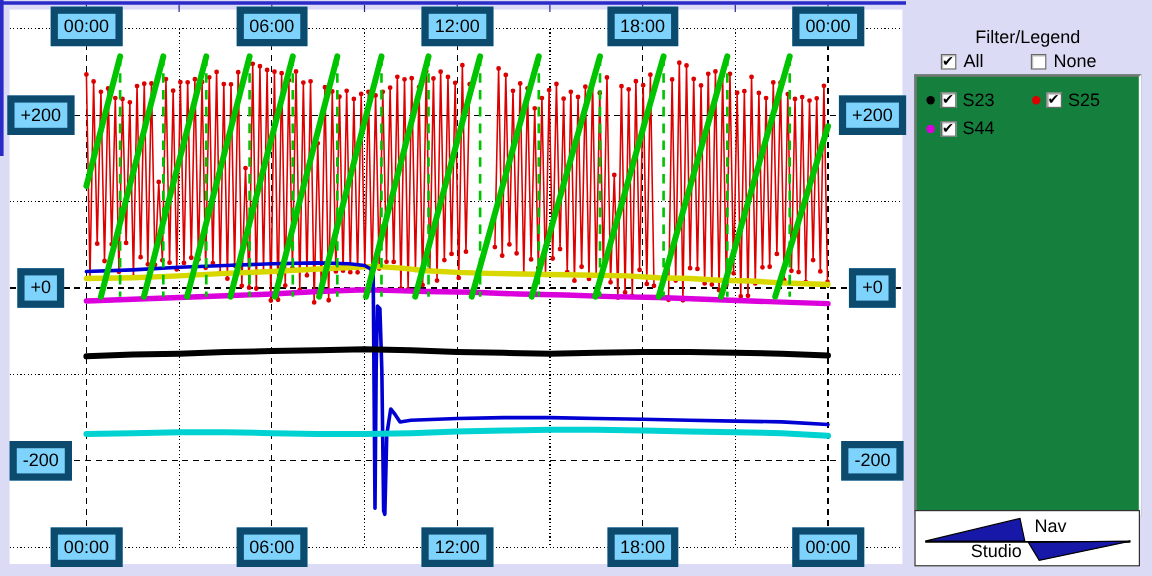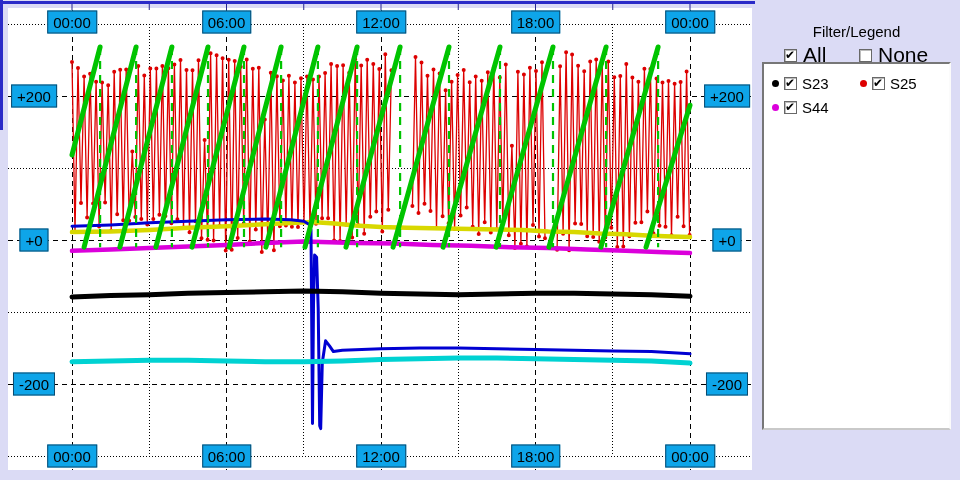--- a/index.html
+++ b/index.html
@@ -1,31 +1,31 @@
 <!DOCTYPE html>
 <html><head>
 <meta charset="utf-8">
 <style>
   html,body{margin:0;padding:0;background:#DBDBF5;}
   #root{position:relative;width:960px;height:480px;background:#DBDBF5;overflow:hidden;
         font-family:"Liberation Sans",sans-serif;color:#000;}
   #chartPanel{position:absolute;left:8px;top:8px;width:744px;height:462px;background:#ffffff;}
   #plotSvg{position:absolute;left:0;top:0;width:960px;height:480px;}
-  .axis-label{position:absolute;transform:translate(-50%,-50%);background:#0ea5e9;
-        border:1px solid #0c4a6e;padding:1px 5px;font-size:15px;line-height:19px;
+  .axis-label{position:absolute;transform:translate(-50%,-50%);background:#7dd3fc;
+        border:6px solid #0c4a6e;padding:1px 5px;font-size:15px;line-height:19px;
         white-space:nowrap;z-index:5;}
   #legendPanel{position:absolute;left:762px;top:22px;width:189px;height:408px;}
   .legend-title{text-align:center;font-size:15px;height:18px;margin-top:1px;}
   .master-row{position:relative;height:21px;margin-top:2px;}
-  .master-row label{position:absolute;display:flex;align-items:center;gap:6px;font-size:21px;cursor:default;}
+  .master-row label{position:absolute;display:flex;align-items:center;gap:6px;font-size:15px;cursor:default;}
   #allLabel{left:22px;} #noneLabel{left:97px;}
   .cb{display:inline-block;width:13px;height:13px;background:#fff;border:1px solid #686868;
       position:relative;box-sizing:border-box;box-shadow:inset 1px 1px 0 rgba(64,64,64,0.35);}
   .cb.checked::after{content:"✔";position:absolute;left:0px;top:-2px;font-size:12px;line-height:14px;color:#000;}
-  .legend-list{position:absolute;left:0;top:40px;width:189px;bottom:0;background:#ffffff;
+  .legend-list{position:absolute;left:0;top:40px;width:189px;bottom:0;background:#15803d;
       border:2px solid;border-color:#777 #FBFBFB #C9C9C9 #777;box-sizing:border-box;
       padding:8px 0 0 8px;display:grid;grid-template-columns:88px 1fr;align-content:start;row-gap:2px;}
   .li{display:flex;align-items:center;gap:5px;font-size:15px;height:22px;}
   .dot{width:7px;height:7px;border-radius:50%;flex:0 0 auto;}
   #logoPanel{position:absolute;left:762px;top:425px;width:188px;height:47px;background:#fff;
       border:1px solid #2F2F2F;box-sizing:border-box;}
   .logo-text{position:absolute;font-size:15px;}
   #navLabel{left:99px;top:4px;}
   #studioLabel{left:46px;top:25px;}
 </style>
@@ -97,20 +97,29 @@
           <span>S25</span>
         </label>
         <label class="li">
           <span class="dot" style="background: rgb(219, 0, 219);"></span>
           <span class="cb checked"></span>
           <span>S44</span>
         </label>
       </div>
   </div>
 
+  <div id="logoPanel">
+    <svg width="186" height="45" viewBox="0 0 186 45">
+      <line x1="8" y1="25.5" x2="179" y2="25.5" stroke="#000" stroke-width="1.5"></line>
+      <polygon id="logoTriUp" points="8,25 87,6 91,25" stroke="#000" stroke-width="1" fill="#1818A8"></polygon>
+      <polygon id="logoTriDown" points="94,26 103,41 179,25" stroke="#000" stroke-width="1" fill="#1818A8"></polygon>
+    </svg>
+    <span class="logo-text" id="navLabel">Nav</span>
+    <span class="logo-text" id="studioLabel">Studio</span>
+  </div>
 <div class="axis-label" style="left: 72px; top: 22px;">00:00</div>
     <div class="axis-label" style="left: 72px; top: 456px;">00:00</div>
     <div class="axis-label" style="left: 226.5px; top: 22px;">06:00</div>
     <div class="axis-label" style="left: 226.5px; top: 456px;">06:00</div>
     <div class="axis-label" style="left: 381px; top: 22px;">12:00</div>
     <div class="axis-label" style="left: 381px; top: 456px;">12:00</div>
     <div class="axis-label" style="left: 535.5px; top: 22px;">18:00</div>
     <div class="axis-label" style="left: 535.5px; top: 456px;">18:00</div>
     <div class="axis-label" style="left: 690px; top: 22px;">00:00</div>
     <div class="axis-label" style="left: 690px; top: 456px;">00:00</div>

